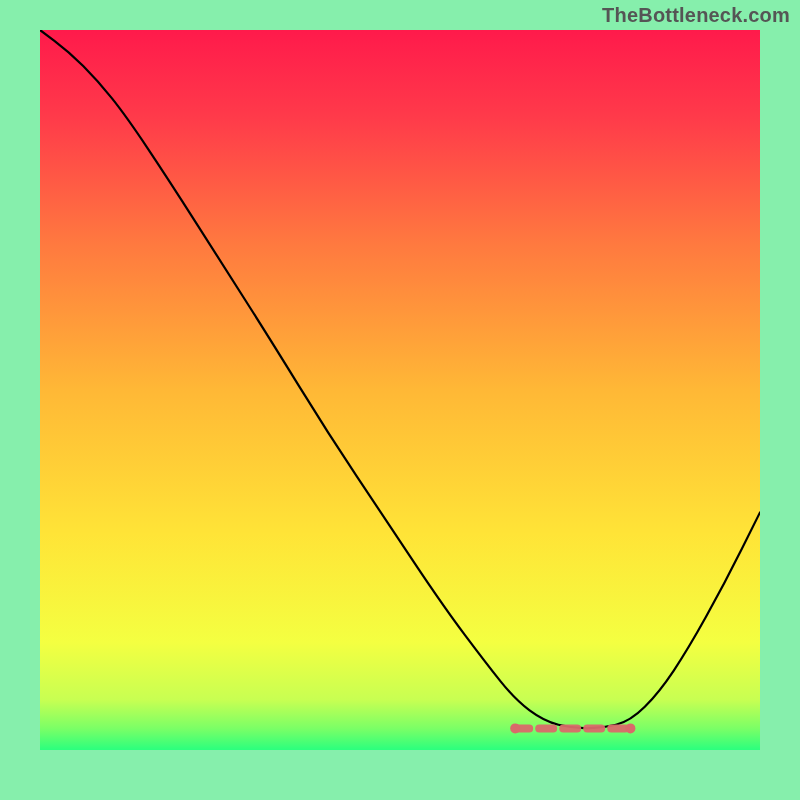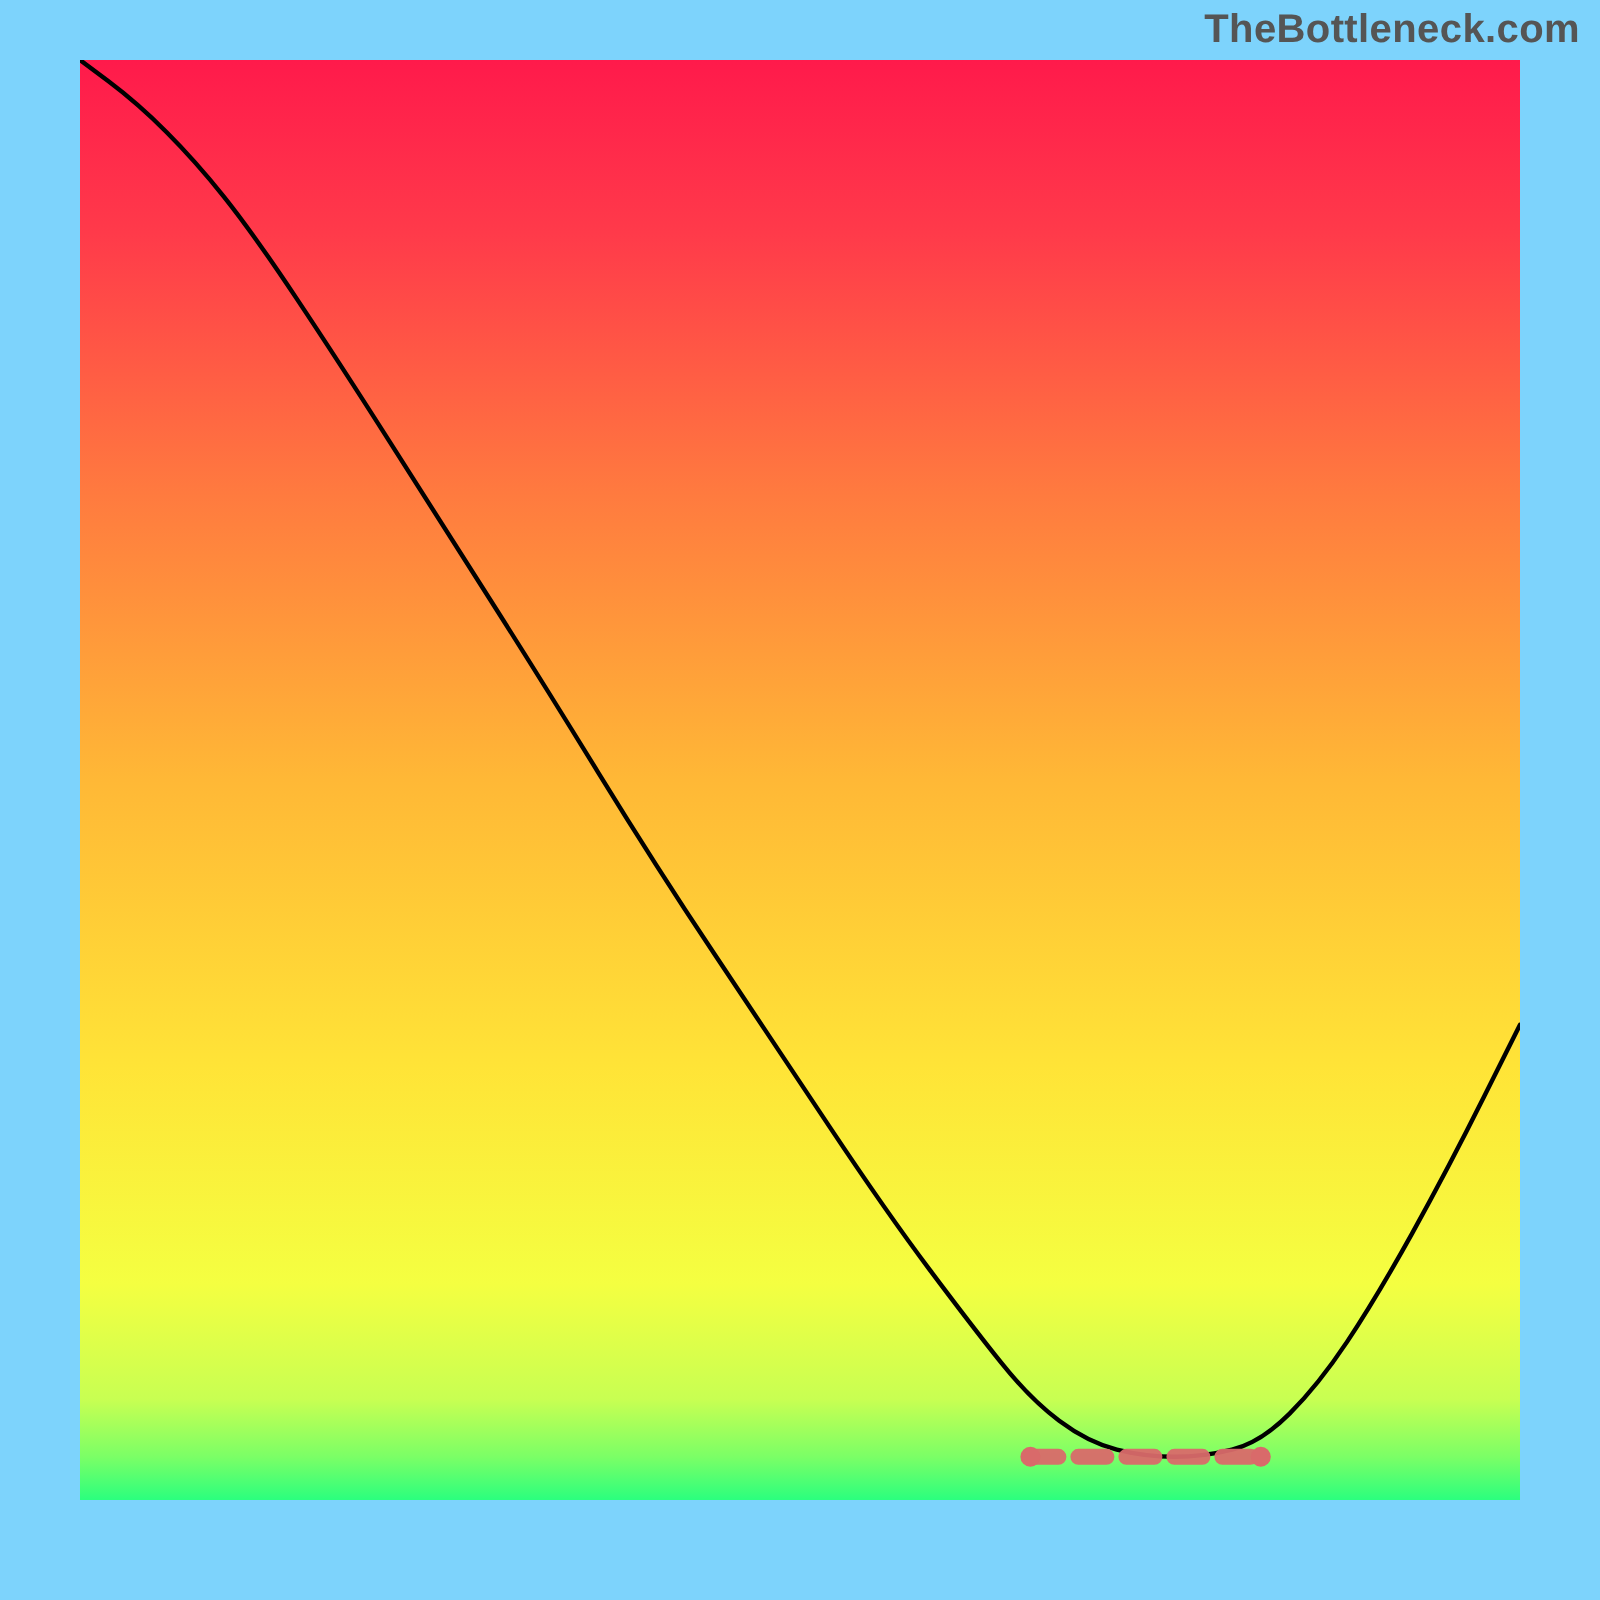--- a/index.html
+++ b/index.html
@@ -8,21 +8,21 @@
     width: 800px;
     height: 800px;
     background: #000;
     overflow: hidden;
     font-family: Arial, Helvetica, sans-serif;
   }
   .stage {
     position: relative;
     width: 800px;
     height: 800px;
-    background: #7dd3fc;
+    background: #86efac;
   }
   .watermark {
     position: absolute;
     top: 4px;
     right: 10px;
     color: #555;
     font-size: 20px;
     font-weight: 600;
     letter-spacing: 0.2px;
     z-index: 10;

